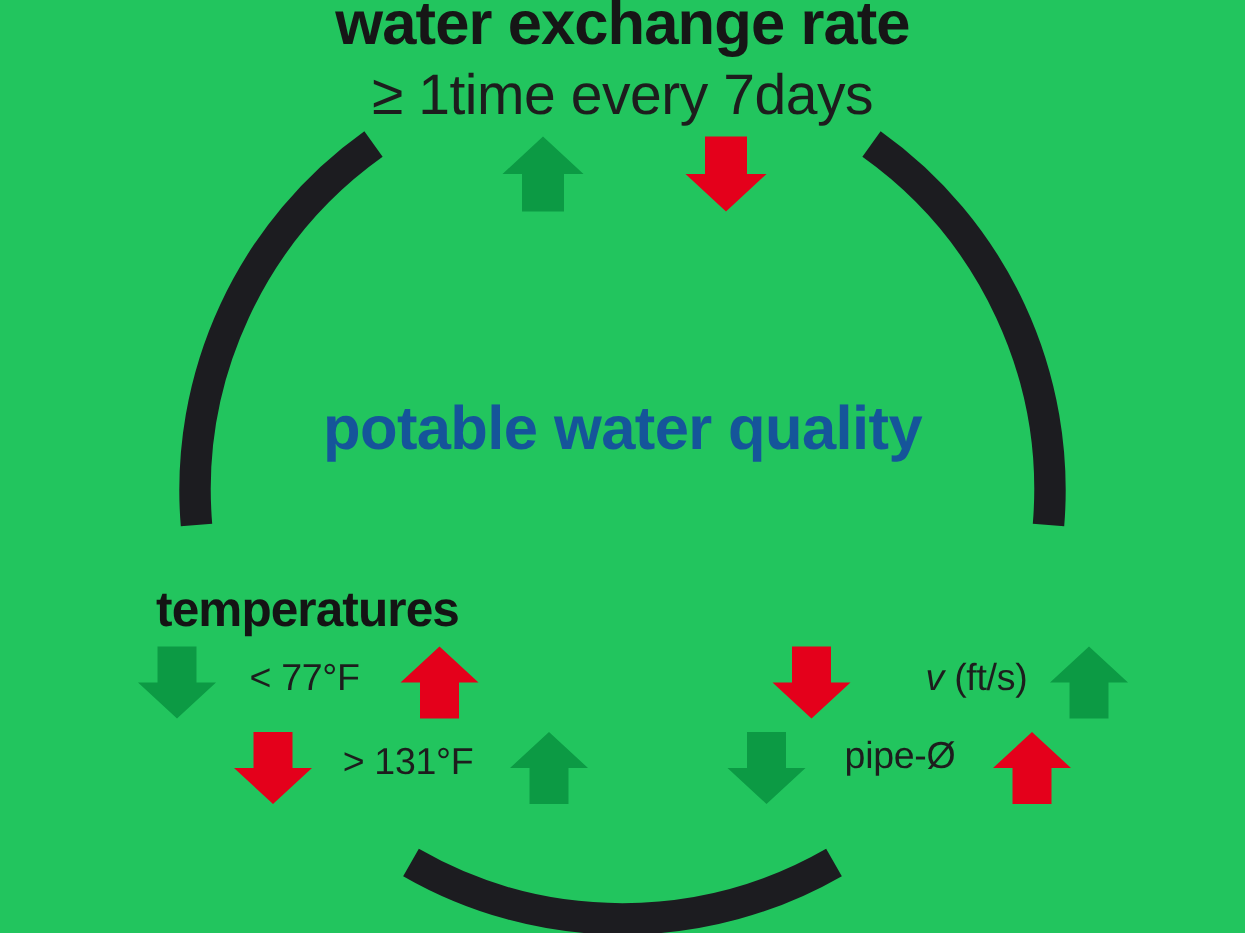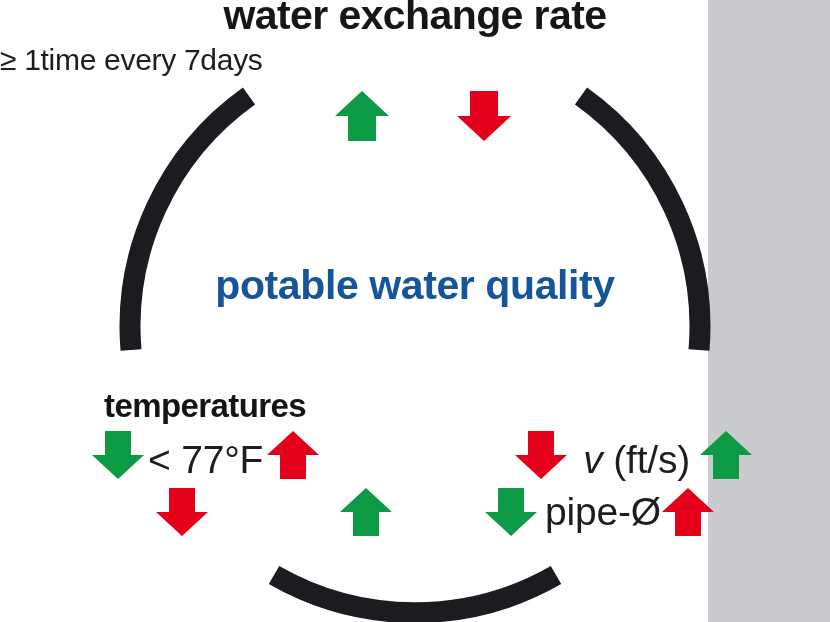--- a/index.html
+++ b/index.html
@@ -9,23 +9,23 @@
   }
   body {
     width: 830px;
     height: 622px;
     background: #c9cbcf;
     font-family: "Liberation Sans", sans-serif;
     overflow: hidden;
   }
   #stage {
     position: relative;
-    width: 708px;
+    width: 830px;
     height: 622px;
-    background: #ffffff;
+    background: #22c55e;
   }
   
   #arcs {
     position: absolute;
     left: 0;
     top: 0;
     width: 830px;
     height: 622px;
     pointer-events: none;
   }
@@ -42,22 +42,22 @@
     text-align: center;
     font-size: 41px;
     font-weight: bold;
     letter-spacing: -0.6px;
     color: #161616;
   }
   #title-sub {
     left: 0;
     top: 43px;
     width: 830px;
-    text-align: left;
-    font-size: 30px;
+    text-align: center;
+    font-size: 38px;
     font-weight: normal;
     letter-spacing: -0.3px;
     color: #1d1d1d;
   }
   #center-title {
     left: 0;
     top: 262px;
     width: 830px;
     text-align: center;
     font-size: 41px;
@@ -76,21 +76,21 @@
     left: 45px;
     top: 387px;
     width: 320px;
   }
   #head-turbulent {
     left: 460px;
     top: 387px;
     width: 330px;
   }
   .row-label {
-    font-size: 39px;
+    font-size: 25px;
     font-weight: normal;
     letter-spacing: -0.2px;
     color: #1d1d1d;
     text-align: center;
   }
   .row-label .ital {
     font-style: italic;
   }
   
   .arrow {
@@ -142,33 +142,34 @@
     <svg width="54" height="50" viewBox="0 0 54 50" aria-hidden="true">
       <path d="M27 1 L53 25 L40 25 L40 49 L14 49 L14 25 L1 25 Z" fill="#e4001b"></path>
     </svg>
   </div>
 
   <div class="arrow" style="left:155px; top:487px;">
     <svg width="54" height="50" viewBox="0 0 54 50" aria-hidden="true">
       <path d="M27 49 L53 25 L40 25 L40 1 L14 1 L14 25 L1 25 Z" fill="#e4001b"></path>
     </svg>
   </div>
+  <div class="txt row-label" style="left:210px; top:494px; width:124px;">&gt; 131°F</div>
   <div class="arrow" style="left:339px; top:487px;">
     <svg width="54" height="50" viewBox="0 0 54 50" aria-hidden="true">
       <path d="M27 1 L53 25 L40 25 L40 49 L14 49 L14 25 L1 25 Z" fill="#0c9a44"></path>
     </svg>
   </div>
 
 
   <div class="arrow" style="left:514px; top:430px;">
     <svg width="54" height="50" viewBox="0 0 54 50" aria-hidden="true">
       <path d="M27 49 L53 25 L40 25 L40 1 L14 1 L14 25 L1 25 Z" fill="#e4001b"></path>
     </svg>
   </div>
-  <div class="txt row-label" style="left:572px; top:438px; width:118px;text-align:right;">
+  <div class="txt row-label" style="left:592px; top:438px; width:118px;">
     <span class="ital">v</span><span> (ft/s)</span>
   </div>
   <div class="arrow" style="left:699px; top:430px;">
     <svg width="54" height="50" viewBox="0 0 54 50" aria-hidden="true">
       <path d="M27 1 L53 25 L40 25 L40 49 L14 49 L14 25 L1 25 Z" fill="#0c9a44"></path>
     </svg>
   </div>
 
   <div class="arrow" style="left:484px; top:487px;">
     <svg width="54" height="50" viewBox="0 0 54 50" aria-hidden="true">

